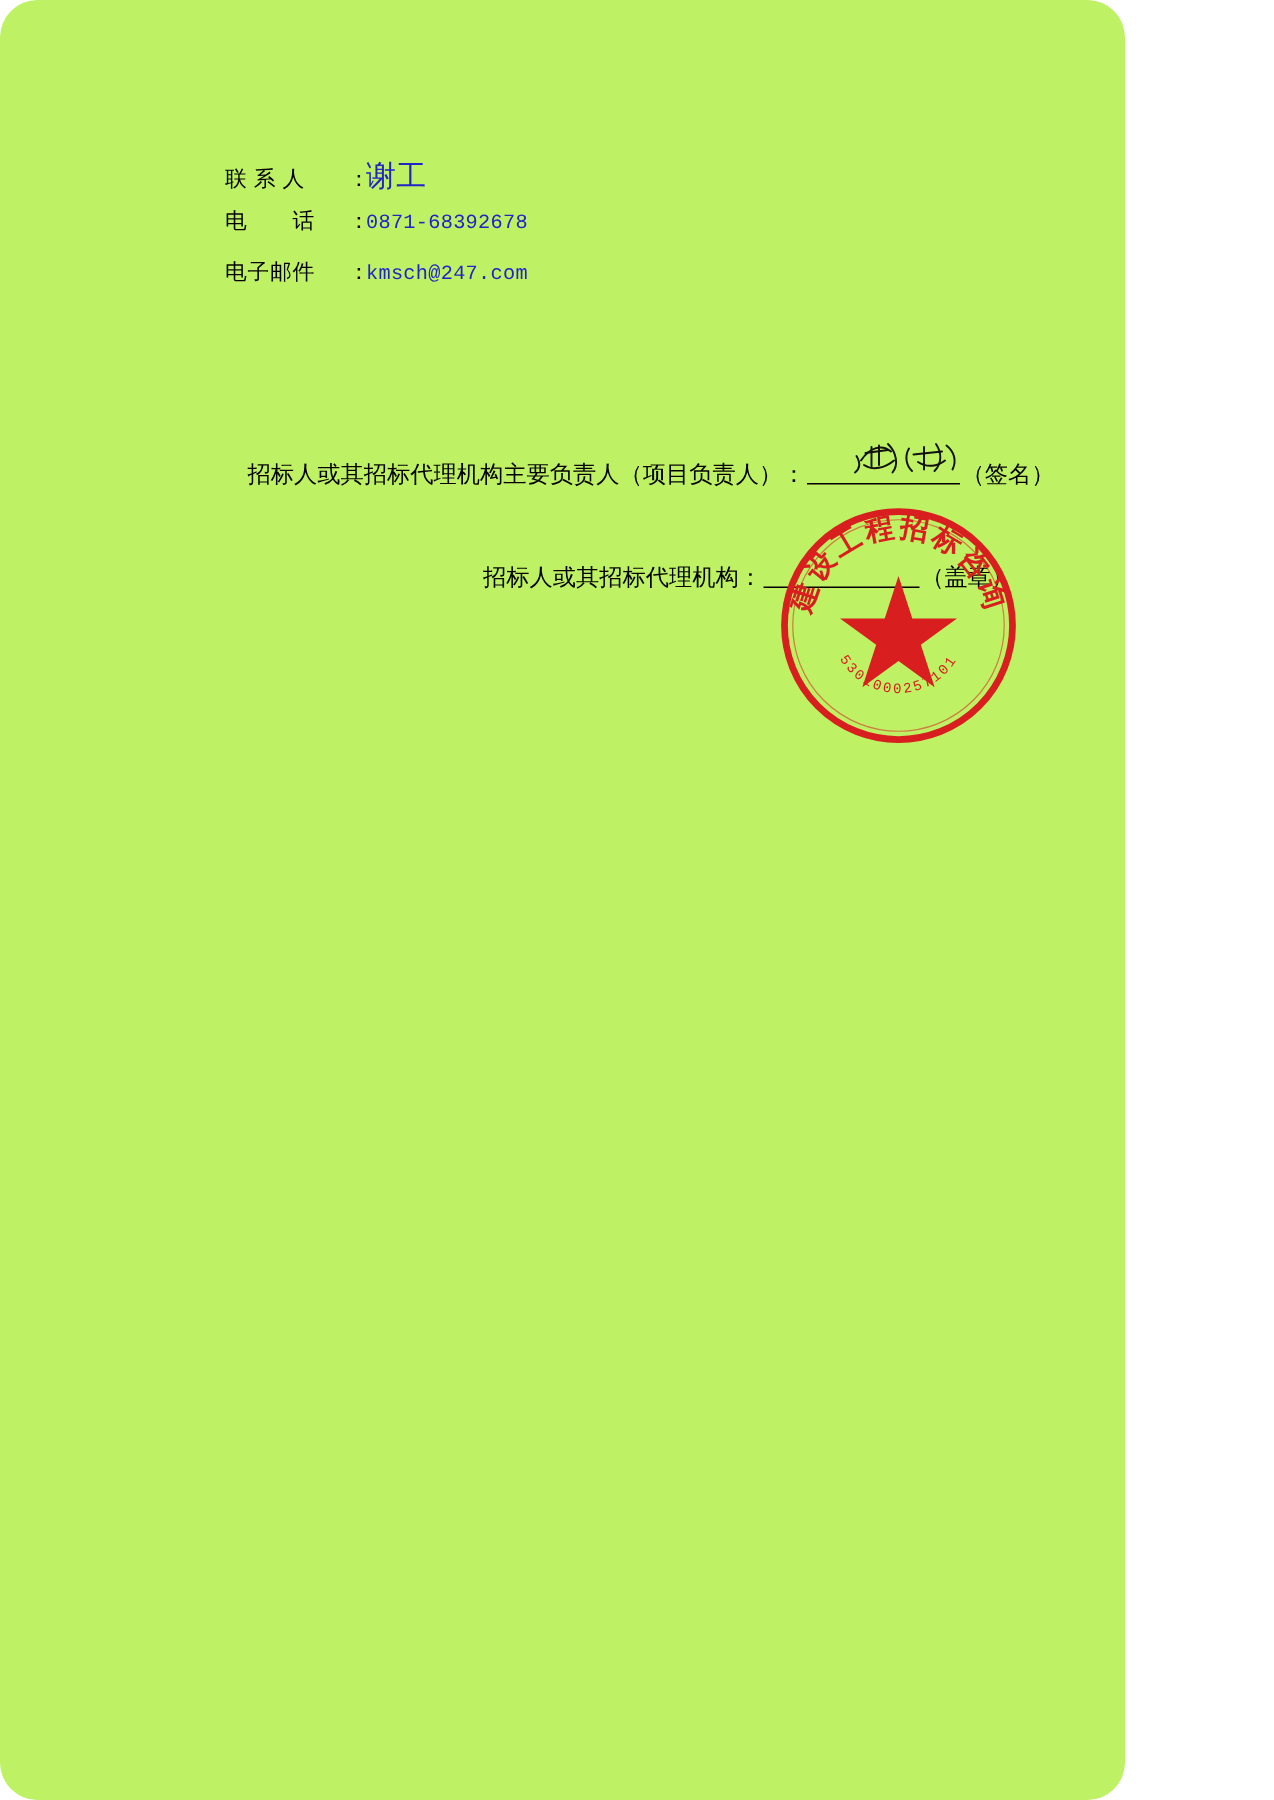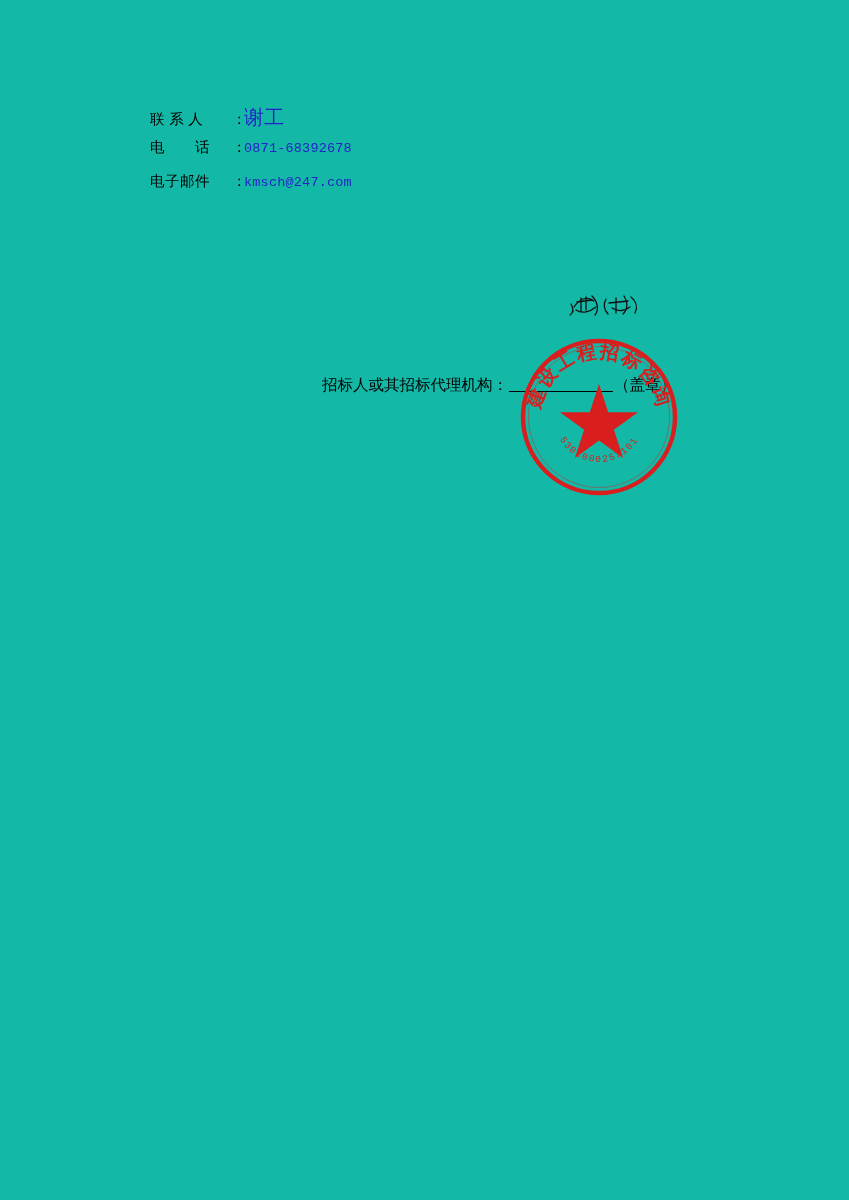--- a/index.html
+++ b/index.html
@@ -12,23 +12,24 @@
     height: 1200px;
     position: relative;
     font-family: "Liberation Serif", serif;
     color: #000000;
     overflow: hidden;
   }
 
   .page {
     position: absolute;
     inset: 0;
-    width: 849px;
+    width: 750px;
     height: 1200px;
-    background: #14b8a6;
+    background: #bef264;
+    border-radius: 25px;
   }
 
   
   .contact-block {
     position: absolute;
     left: 150px;
     top: 104px;
     width: 520px;
   }
   .contact-row {
@@ -139,20 +140,23 @@
     </div>
 
     <div class="contact-row">
       <span class="contact-label">电子邮件</span>
       <span class="contact-colon">：</span>
       <span class="contact-value">kmsch@247.com</span>
     </div>
 
   </div>
 
+  <div class="sig-line-1">
+    <span>招标人或其招标代理机构主要负责人（项目负责人）：</span><span class="blank-rule"></span><span class="trailing-note">（签名）</span>
+  </div>
 
   <div class="handwriting">
     <svg width="92" height="26" viewBox="0 0 92 26">
       <g fill="none" stroke="#111111" stroke-width="1.3" stroke-linecap="round">
         <path d="M6 15 C12 6, 20 4, 26 9"></path>
         <path d="M9 10 L24 8"></path>
         <path d="M13 6 L13 19"></path>
         <path d="M18 5 L18 18"></path>
         <path d="M8 18 C14 22, 22 20, 28 15"></path>
         <path d="M24 4 C30 10, 31 18, 27 23"></path>

